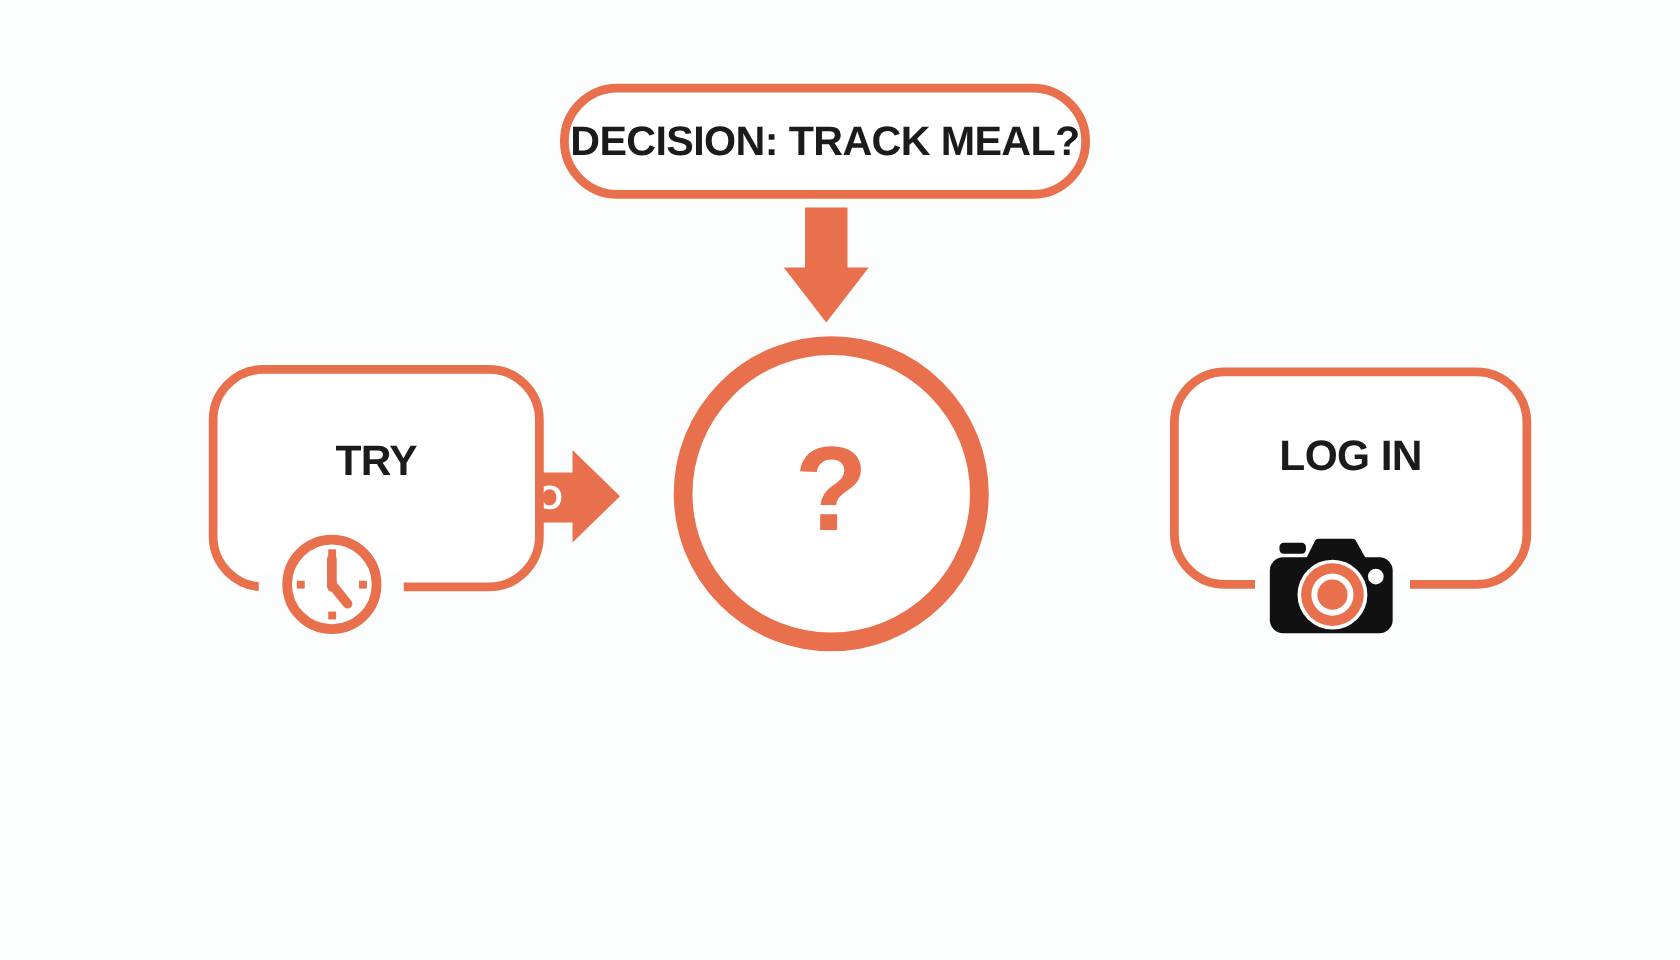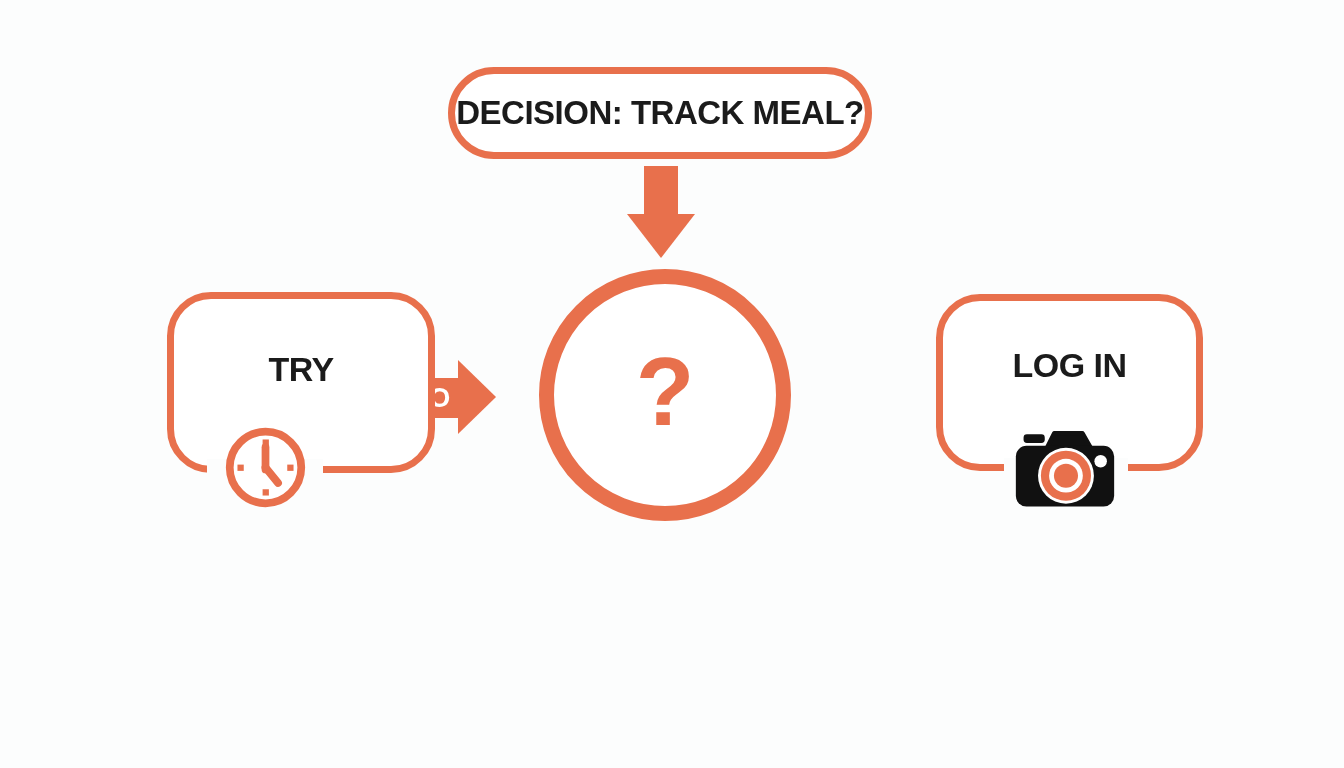--- a/index.html
+++ b/index.html
@@ -45,21 +45,21 @@
     font-size:33px;font-weight:800;letter-spacing:-0.5px;color:var(--ink);margin-top:14px;
   }
 
   
   .outcome-box{
     position:absolute;border:7px solid var(--accent);border-radius:44px;background:#fff;
     display:flex;flex-direction:column;align-items:center;justify-content:center;
     text-align:center;
   }
   .outcome-box.left{left:131px;top:292px;width:268px;height:181px;padding-bottom:26px;margin-left:36px;}
-  .outcome-box.right{left:936px;top:294px;width:267px;height:177px;padding-bottom:34px;}
+  .outcome-box.right{left:936px;top:294px;width:289px;height:177px;padding-bottom:34px;}
   .outcome-box .line{
     font-size:34px;font-weight:800;letter-spacing:-0.5px;line-height:1.28;color:var(--ink);
   }
 
   
   .border-mask{position:absolute;background:var(--bg);}
   .mask-left{left:207px;top:459px;width:116px;height:17px;}
   .mask-right{left:1004px;top:458px;width:124px;height:16px;}
 
   

